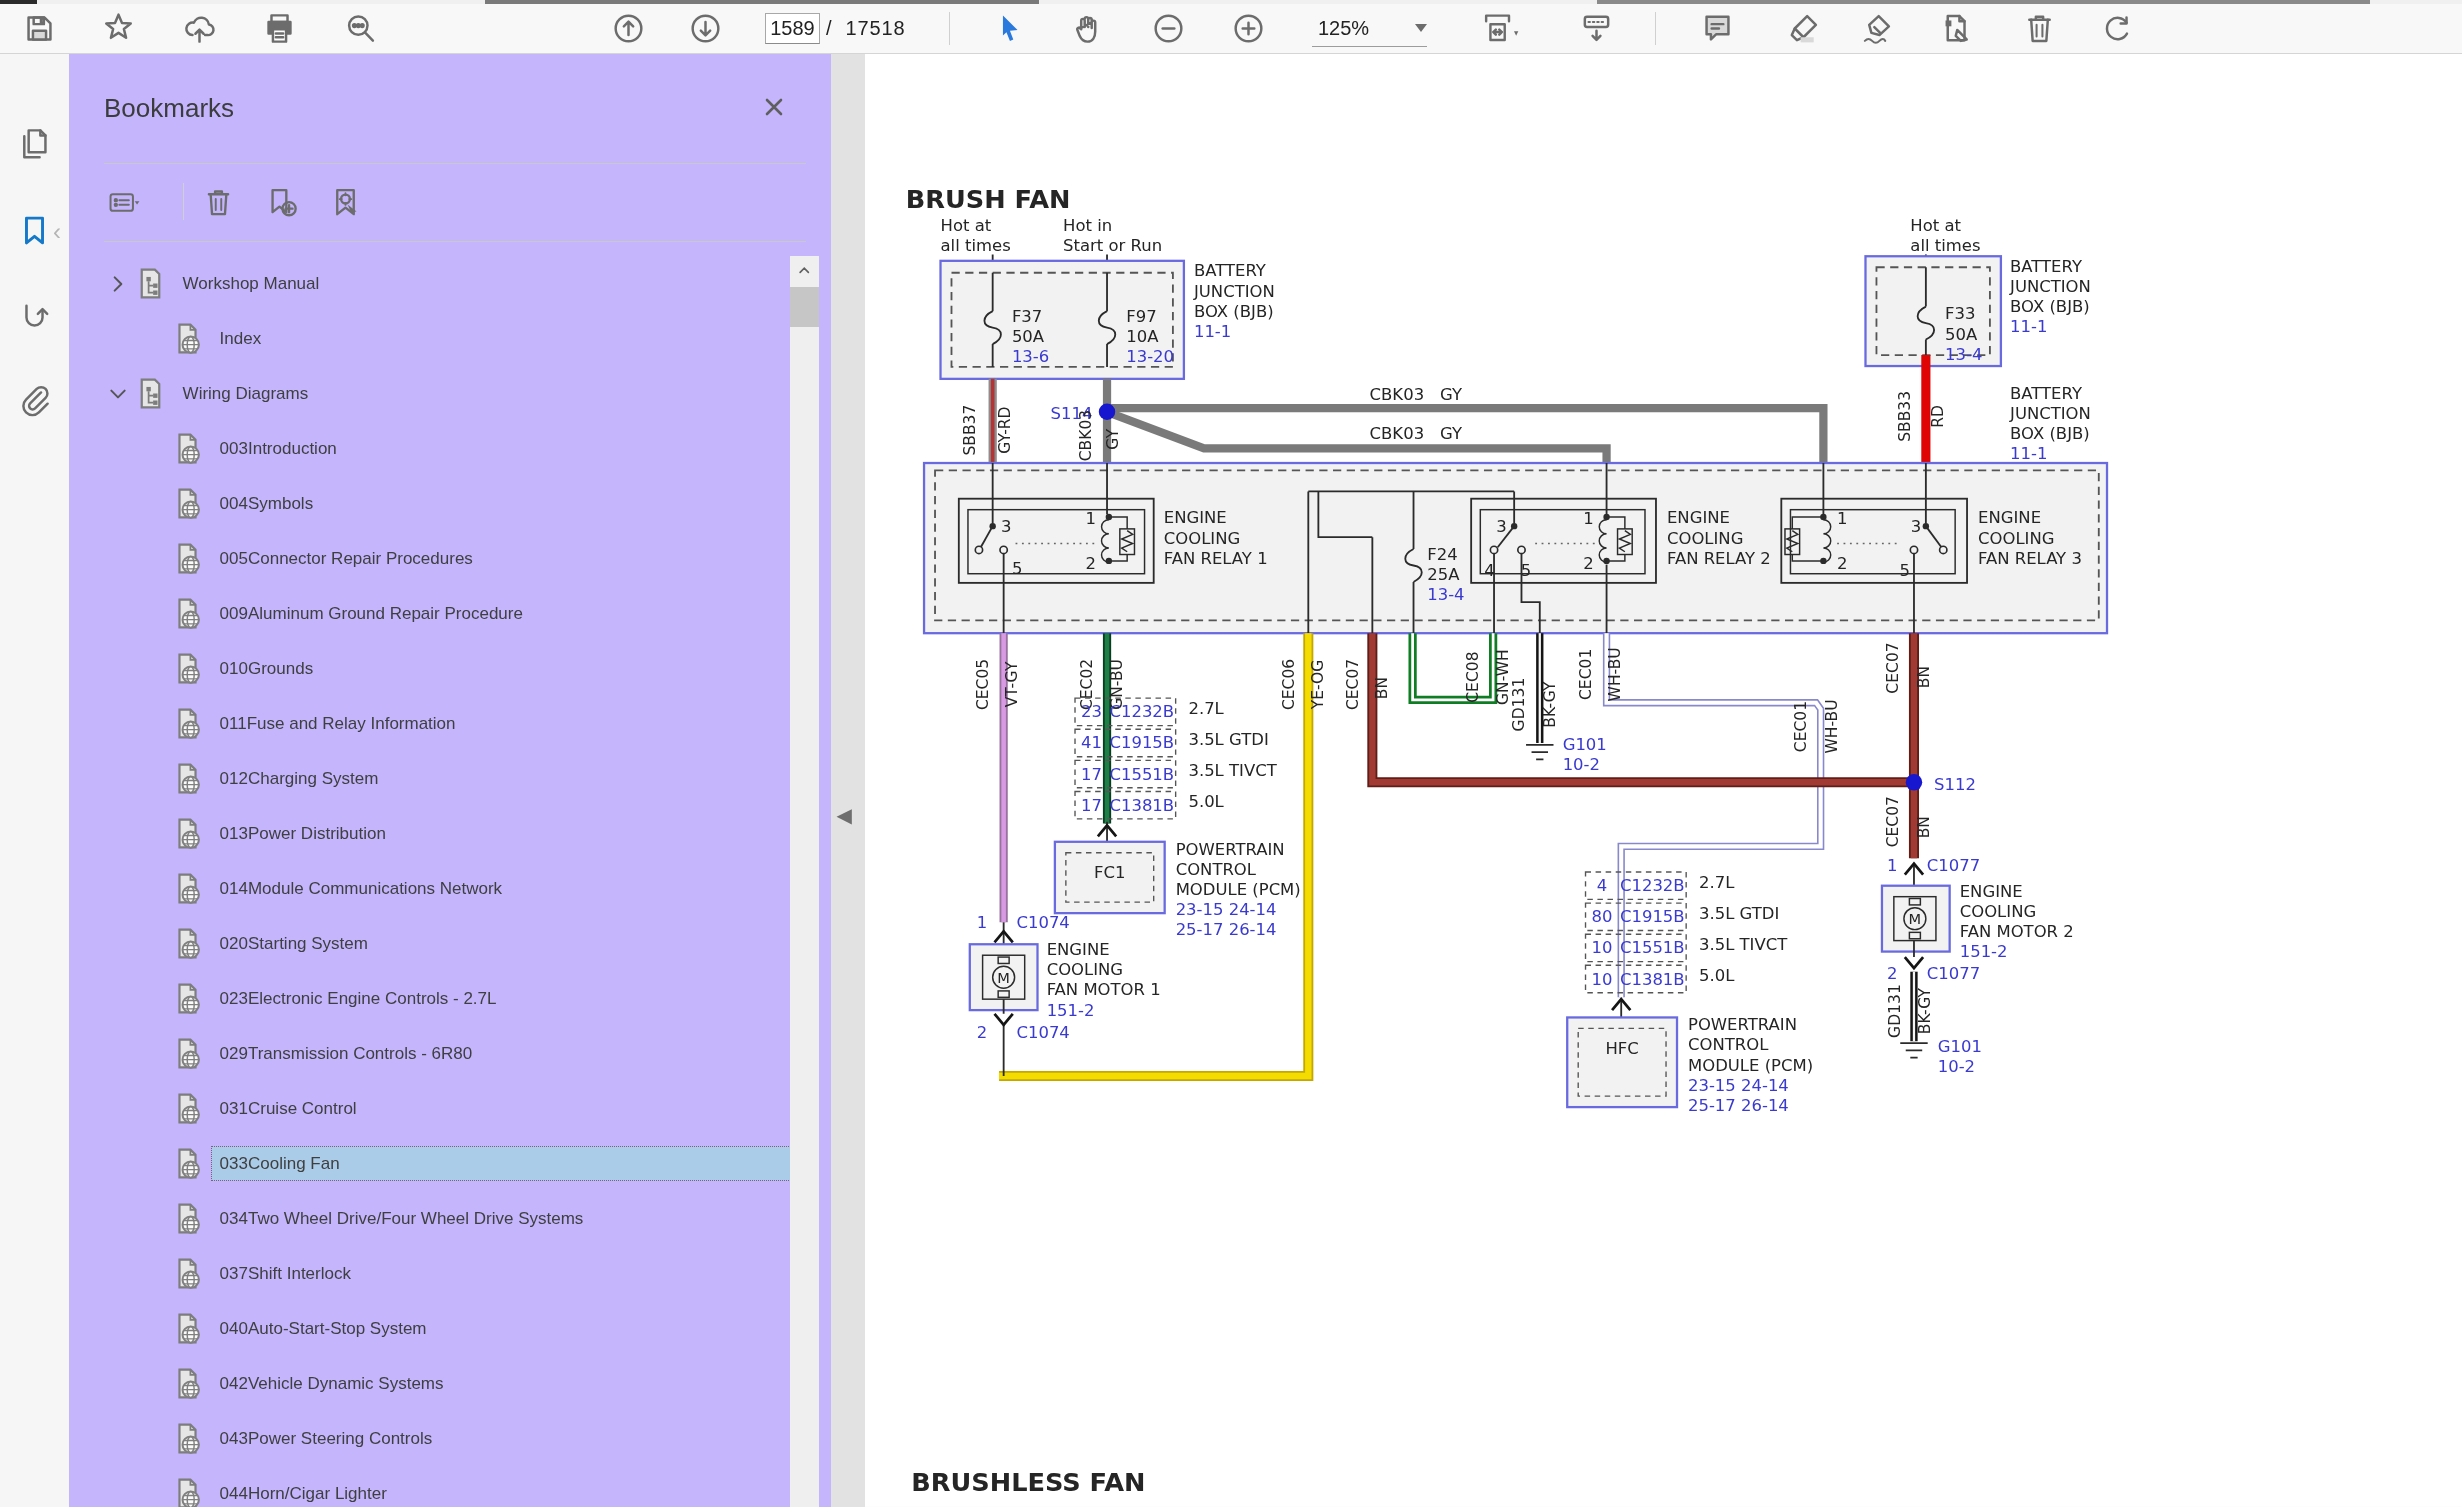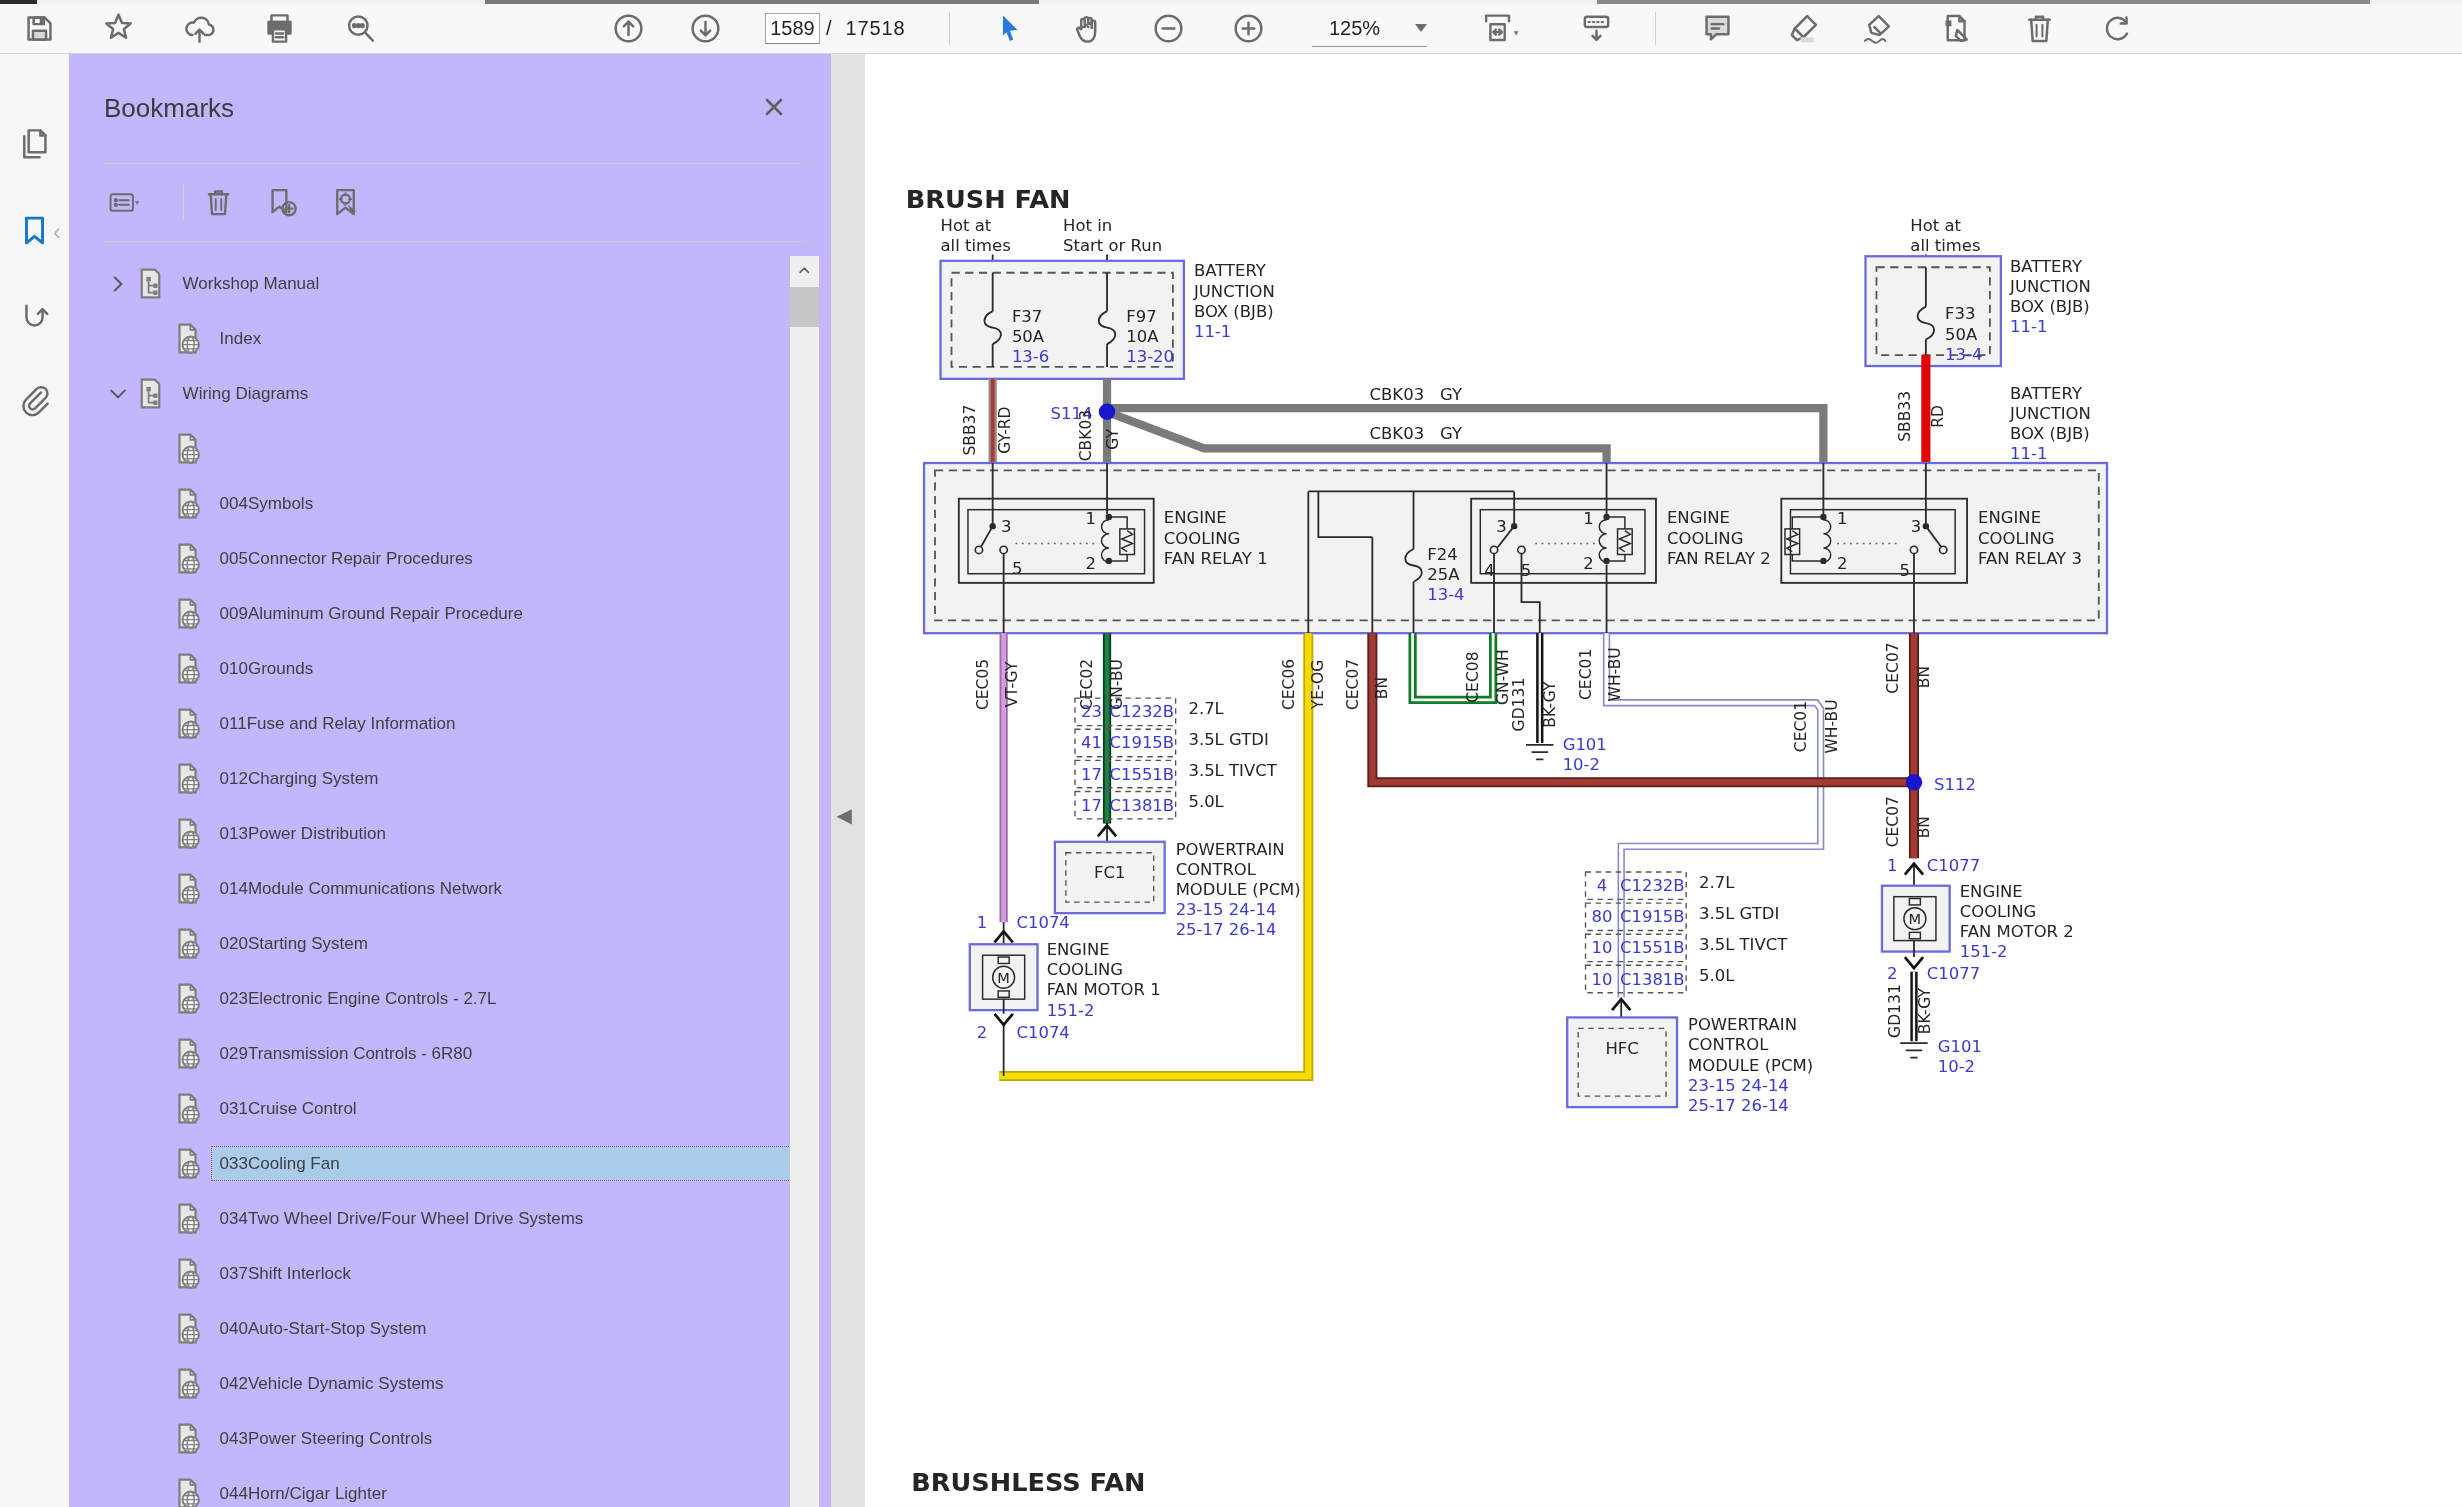--- a/index.html
+++ b/index.html
@@ -12,21 +12,21 @@
            border-bottom:0.9px solid #d5d5d5;z-index:5}
   .tbtn{position:absolute;top:3.7px;width:42px;height:42px;display:flex;align-items:center;justify-content:center}
   .tbtn svg{width:35px;height:35px;stroke:#6c6c6c;stroke-width:1.7;fill:none;stroke-linecap:round;stroke-linejoin:round}
   .vsep{position:absolute;top:8.2px;width:0.9px;height:33px;background:#d0d0d0}
   #page-input{position:absolute;left:765px;top:9.2px;width:53px;height:29px;background:#fff;
               border:0.9px solid #a8a8a8;border-bottom:1.8px solid #8b8b8b;font-size:20px;text-align:center;
               line-height:29px;color:#222}
   #page-total{position:absolute;left:826px;top:13px;font-size:20px;color:#222;letter-spacing:0.9px}
   #zoom-ctl{position:absolute;left:1312px;top:7.3px;width:115px;height:35px;display:flex;align-items:center;
             border-bottom:0.9px solid #9c9c9c;font-size:20px;color:#222}
-  #zoom-ctl .zl{margin-left:17px;flex:1}
+  #zoom-ctl .zl{margin-left:6px;flex:1}
   .caret{width:0;height:0;border-left:6.4px solid transparent;border-right:6.4px solid transparent;border-top:8.2px solid #6c6c6c}
   
   #rail{position:absolute;left:0;top:53px;width:69px;height:1454px;background:#f6f6f6;border-right:0.9px solid #e6e6e6;z-index:4}
   .rbtn{position:absolute;left:14.6px;width:40px;height:40px;display:flex;align-items:center;justify-content:center}
   .rbtn svg{width:35px;height:35px;stroke:#6c6c6c;stroke-width:1.7;fill:none;stroke-linecap:round;stroke-linejoin:round}
   #rail-indicator{position:absolute;left:53px;top:165px;font-size:24px;color:#b5b5b5}
   
   #panel{position:absolute;left:69px;top:53px;width:762px;height:1454px;background:#c4b5fd;z-index:4;overflow:hidden}
   #panel-title{position:absolute;left:35px;top:40px;font-size:26px;color:#3c3c3c}
   #panel-close{position:absolute;left:688px;top:37px;width:33px;height:33px;display:flex;align-items:center;justify-content:center}
@@ -684,20 +684,21 @@
         <span class="bm-label">Wiring Diagrams</span>
       </div>
 
       <div class="bm-row lvl1 leaf">
 
         <span class="bm-ic lvl1-ic">
           <svg viewBox="0 0 24 24">
             <use href="#pg-globe"></use>
           </svg>
         </span>
+        <span class="bm-label">003Introduction</span>
       </div>
 
       <div class="bm-row lvl1 leaf">
 
         <span class="bm-ic lvl1-ic">
           <svg viewBox="0 0 24 24">
             <use href="#pg-globe"></use>
           </svg>
         </span>
         <span class="bm-label">004Symbols</span>

